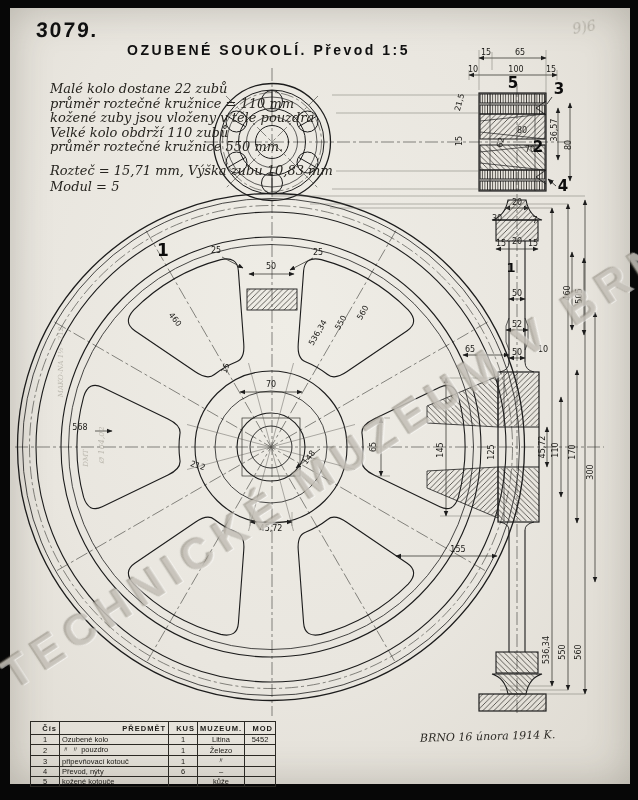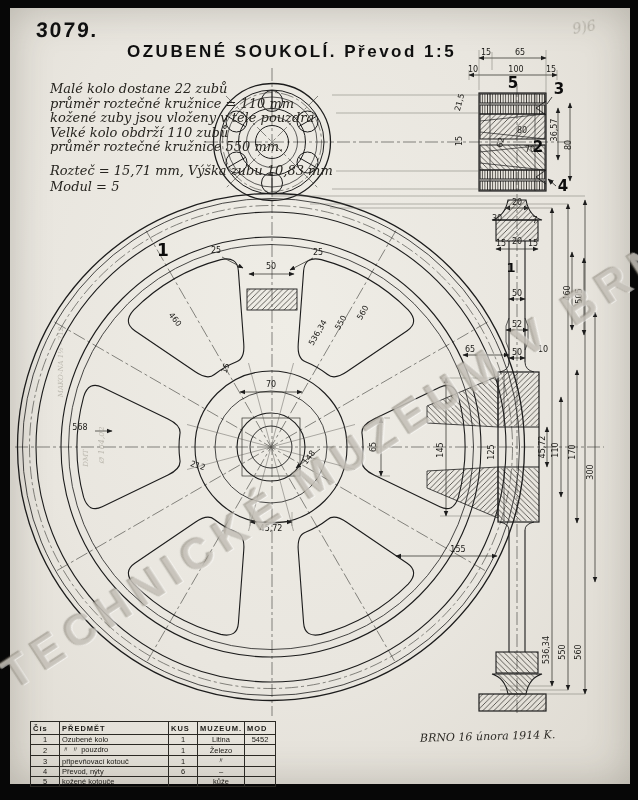--- a/index.html
+++ b/index.html
@@ -5,38 +5,38 @@
   html,body{margin:0;padding:0;background:#060606;}
   .stage{position:relative;width:638px;height:800px;background:#070707;overflow:hidden;
          font-family:"Liberation Sans",sans-serif;}
   .paper{position:absolute;left:10px;top:8px;width:620px;height:776px;
          background:
            radial-gradient(ellipse at 45% 40%, #efede6 0%, #e9e6df 55%, #ddd9d0 100%);
          box-shadow:inset 0 0 40px rgba(60,55,45,.25);}
   .lyr{position:absolute;left:0;top:0;width:638px;height:800px;pointer-events:none;}
   .drawnum{position:absolute;left:36px;top:18px;font-weight:bold;font-size:21px;
            letter-spacing:2px;color:#101010;transform:skewX(-3deg);}
-  .maintitle{position:absolute;left:127px;top:42px;font-weight:bold;font-size:17px;
+  .maintitle{position:absolute;left:127px;top:42px;font-weight:bold;font-size:14px;
              letter-spacing:2.5px;color:#101010;white-space:nowrap;}
   .notes{position:absolute;left:50px;top:82px;width:240px;font-family:"DejaVu Serif",serif;
          font-style:italic;font-size:13px;line-height:14.5px;color:#26241f;}
   .note-line{white-space:nowrap;}
   .note-line:nth-child(6){margin-top:9px;}
   .note-line:nth-child(7){margin-top:2px;}
   .signature{position:absolute;left:420px;top:730px;font-family:"DejaVu Serif",serif;
              font-style:italic;font-size:11px;color:#2a2823;transform:rotate(-1.5deg);}
   .watermark{position:absolute;left:-60px;top:430px;width:820px;text-align:center;
              font-weight:bold;font-size:44px;letter-spacing:8px;color:rgba(185,181,170,.55);
              transform:rotate(-33deg);transform-origin:50% 50%;white-space:nowrap;
              text-shadow:1px 1px 0 rgba(255,255,255,.5),-1px -1px 1px rgba(110,106,96,.45);}
   table.parts{position:absolute;left:30px;top:721px;border-collapse:collapse;
               font-size:7.5px;color:#1c1a16;background:transparent;}
   table.parts th,table.parts td{border:1px solid #2b2924;padding:0 2px;height:9px;
               font-weight:normal;white-space:nowrap;}
-  table.parts th{font-weight:bold;text-align:left;height:12px;letter-spacing:1px;}
+  table.parts th{font-weight:bold;text-align:right;height:12px;letter-spacing:1px;}
   td.c{text-align:center;}
   svg text.dim{font-family:"DejaVu Sans",sans-serif;font-size:8px;fill:#1b1a17;
                text-anchor:middle;}
   svg text.plabel{font-family:"DejaVu Sans",sans-serif;font-weight:bold;fill:#0d0d0d;
                   text-anchor:middle;}
   svg text.pencil{font-family:"DejaVu Serif",serif;font-style:italic;fill:#8d897d;
                   text-anchor:middle;}
 </style>
 </head>
 <body>

